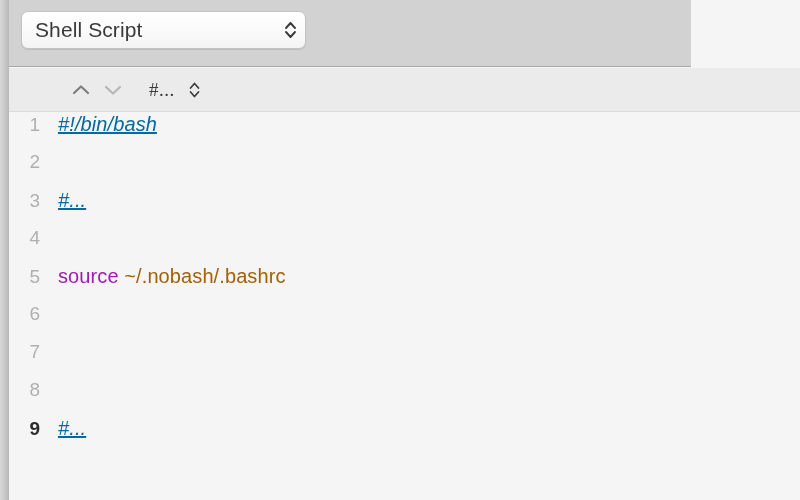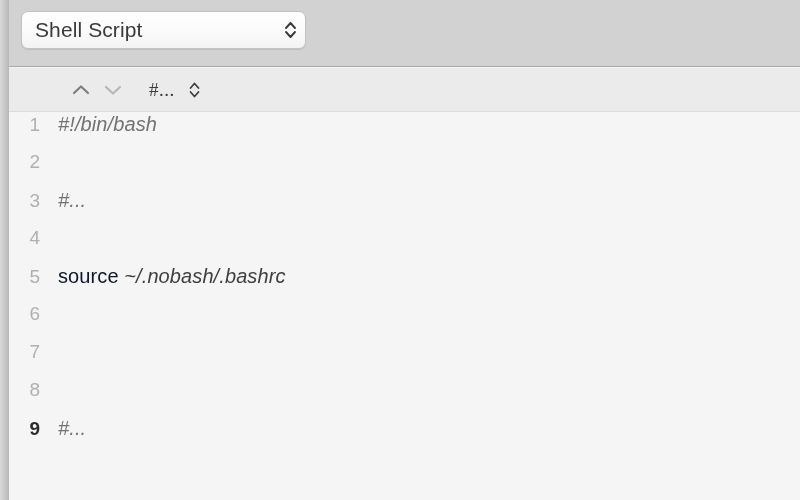--- a/index.html
+++ b/index.html
@@ -36,21 +36,21 @@
     border-right: 1px solid #b9b9b9;
     box-sizing: border-box;
     z-index: 6;
   }
 
   
   .top-bar {
     position: absolute;
     left: 0;
     top: 0;
-    width: 800px;
+    width: 691px;
     height: 67px;
     box-sizing: border-box;
     background: #d2d2d2;
     border-bottom: 1px solid #a9a9a9;
   }
 
   .popup-button {
     position: absolute;
     left: 21px;
     top: 11px;
@@ -164,30 +164,30 @@
   .line-code {
     flex: 1 1 auto;
     font-size: 20px;
     color: #333333;
     white-space: pre;
     font-family: "Liberation Sans", sans-serif;
     letter-spacing: 0.1px;
   }
 
   .tok-comment {
-    color: #737373;
+    color: #0369a1;
     font-style: italic;
+    text-decoration: underline;
   }
   .tok-keyword {
-    color: #0f172a;
+    color: #a21caf;
     margin-top: 30px;
   }
   .tok-plain {
-    color: #404040;
-    font-style: italic;
+    color: #a16207;
   }
 
   .chev { display: block; }
 </style>
 </head>
 <body>
 
 <div class="window">
 
   <div class="edge-strip"></div>

